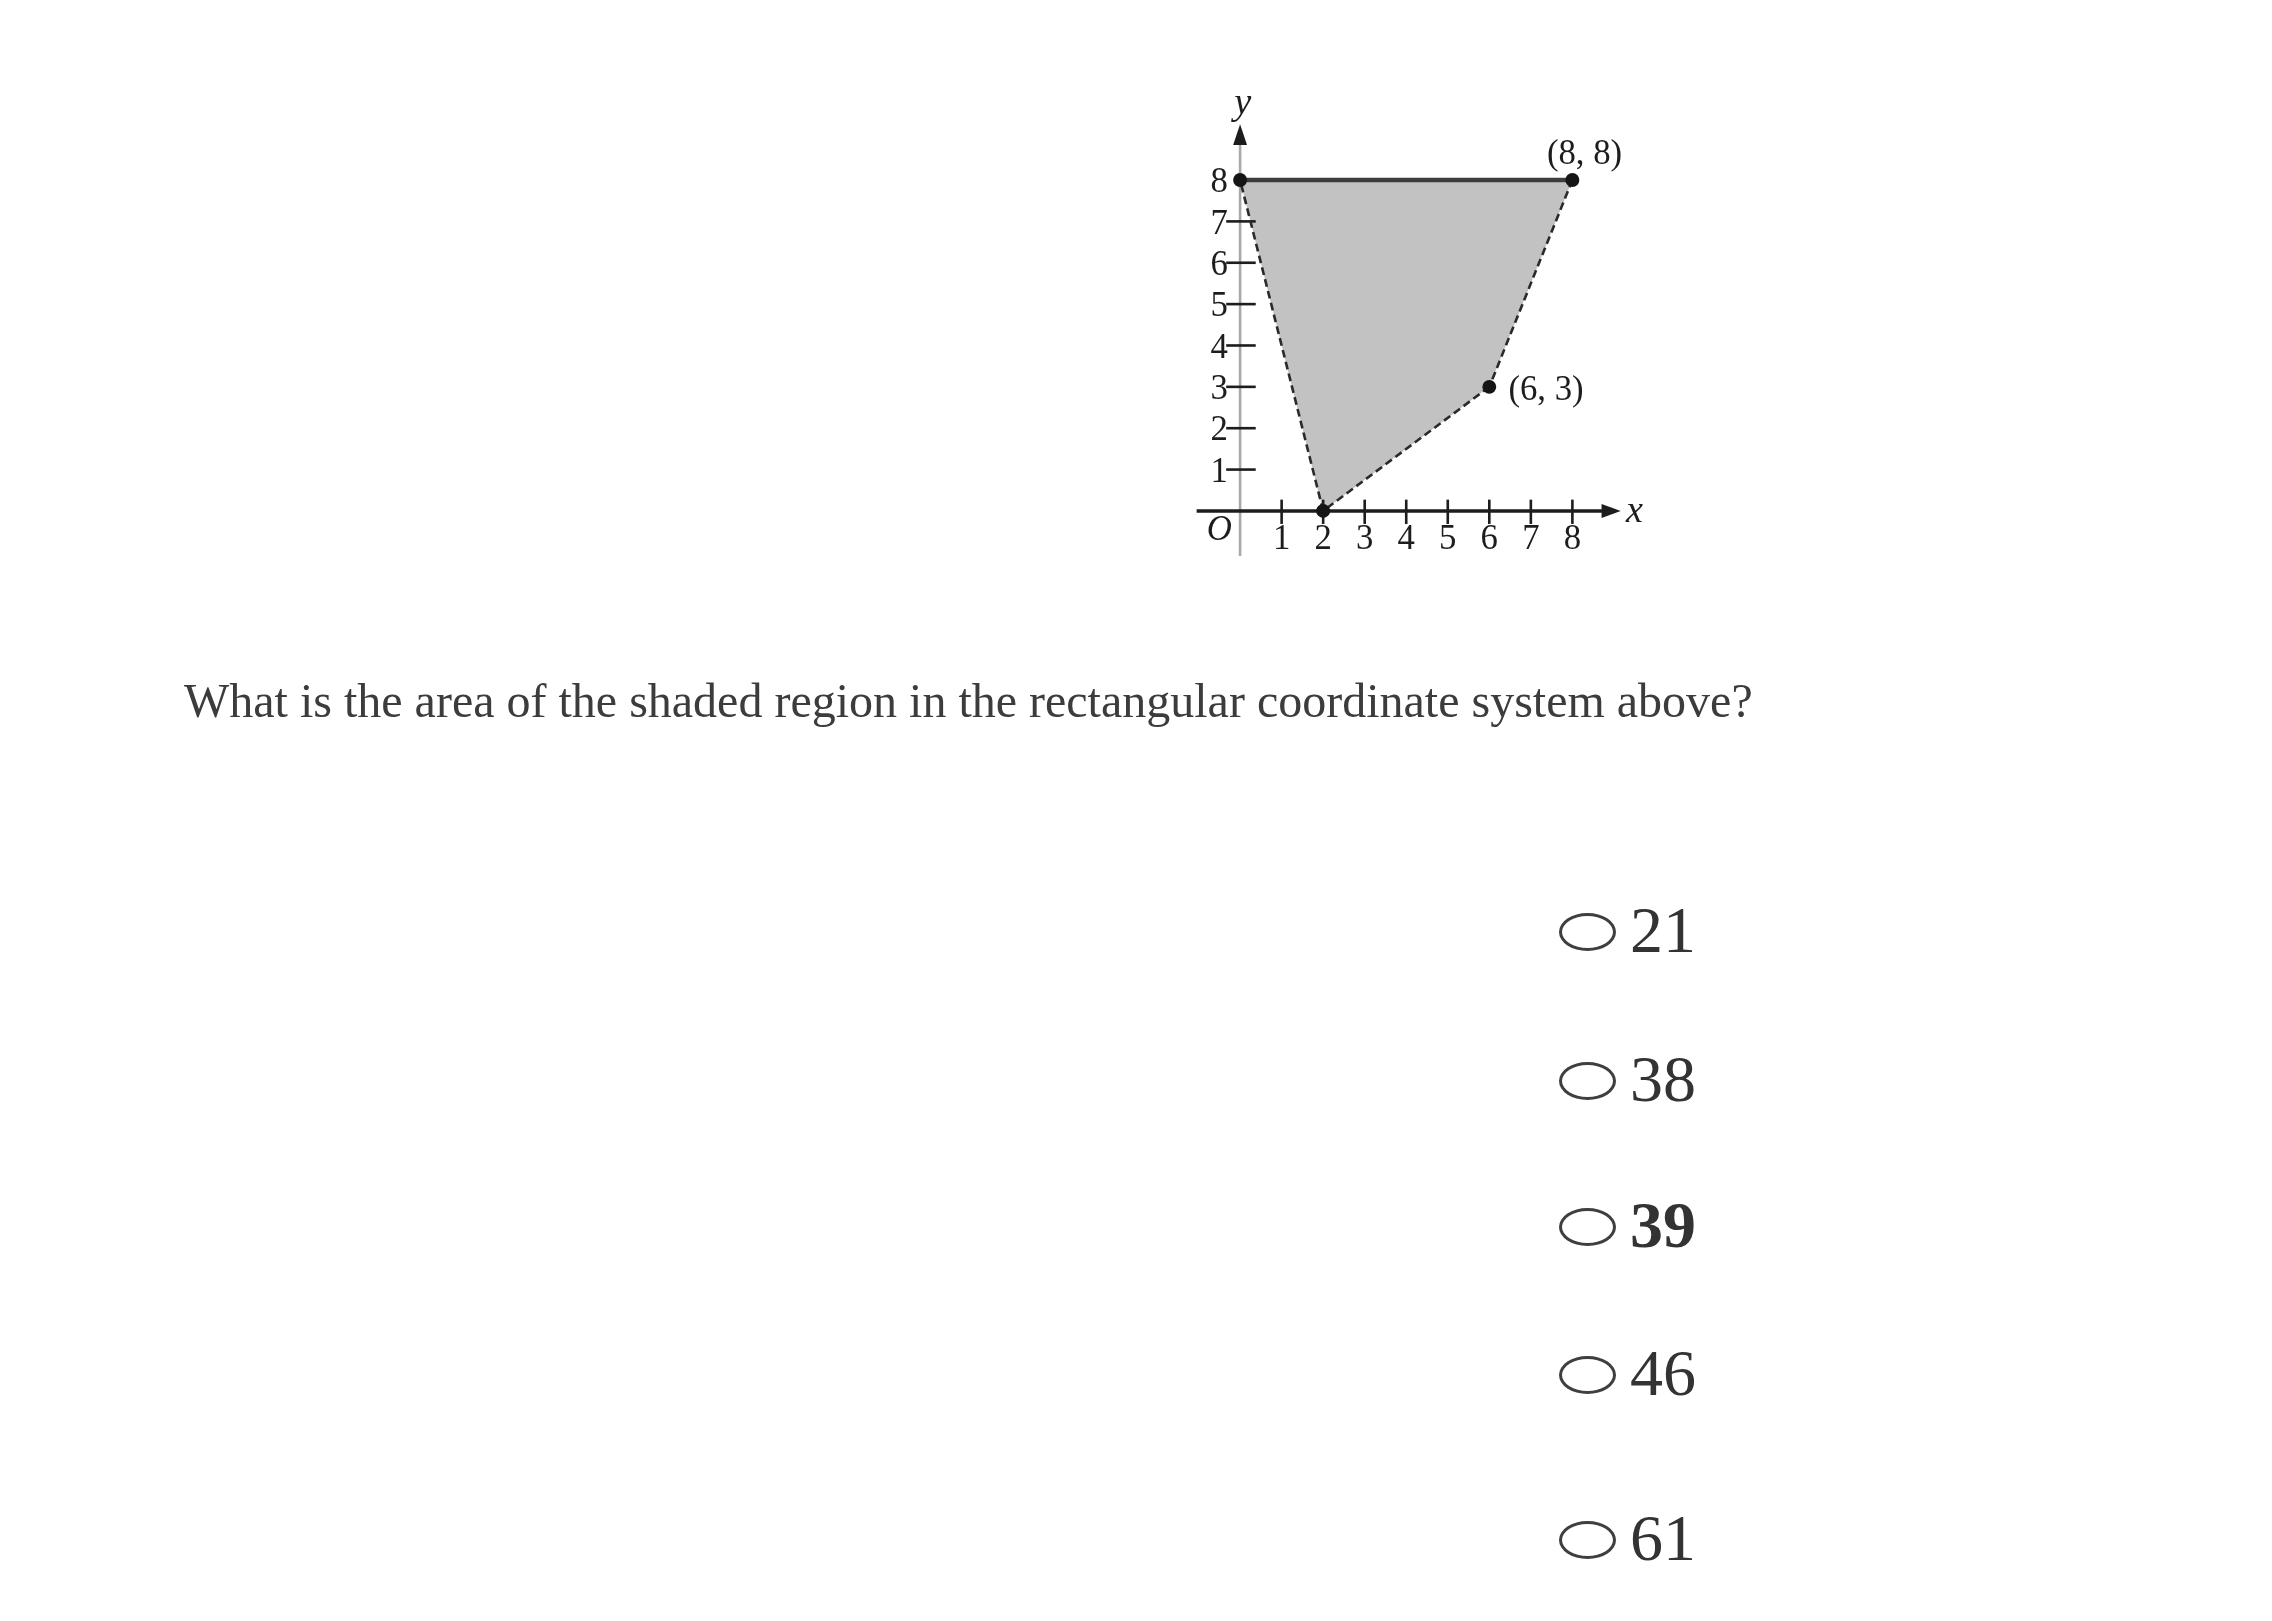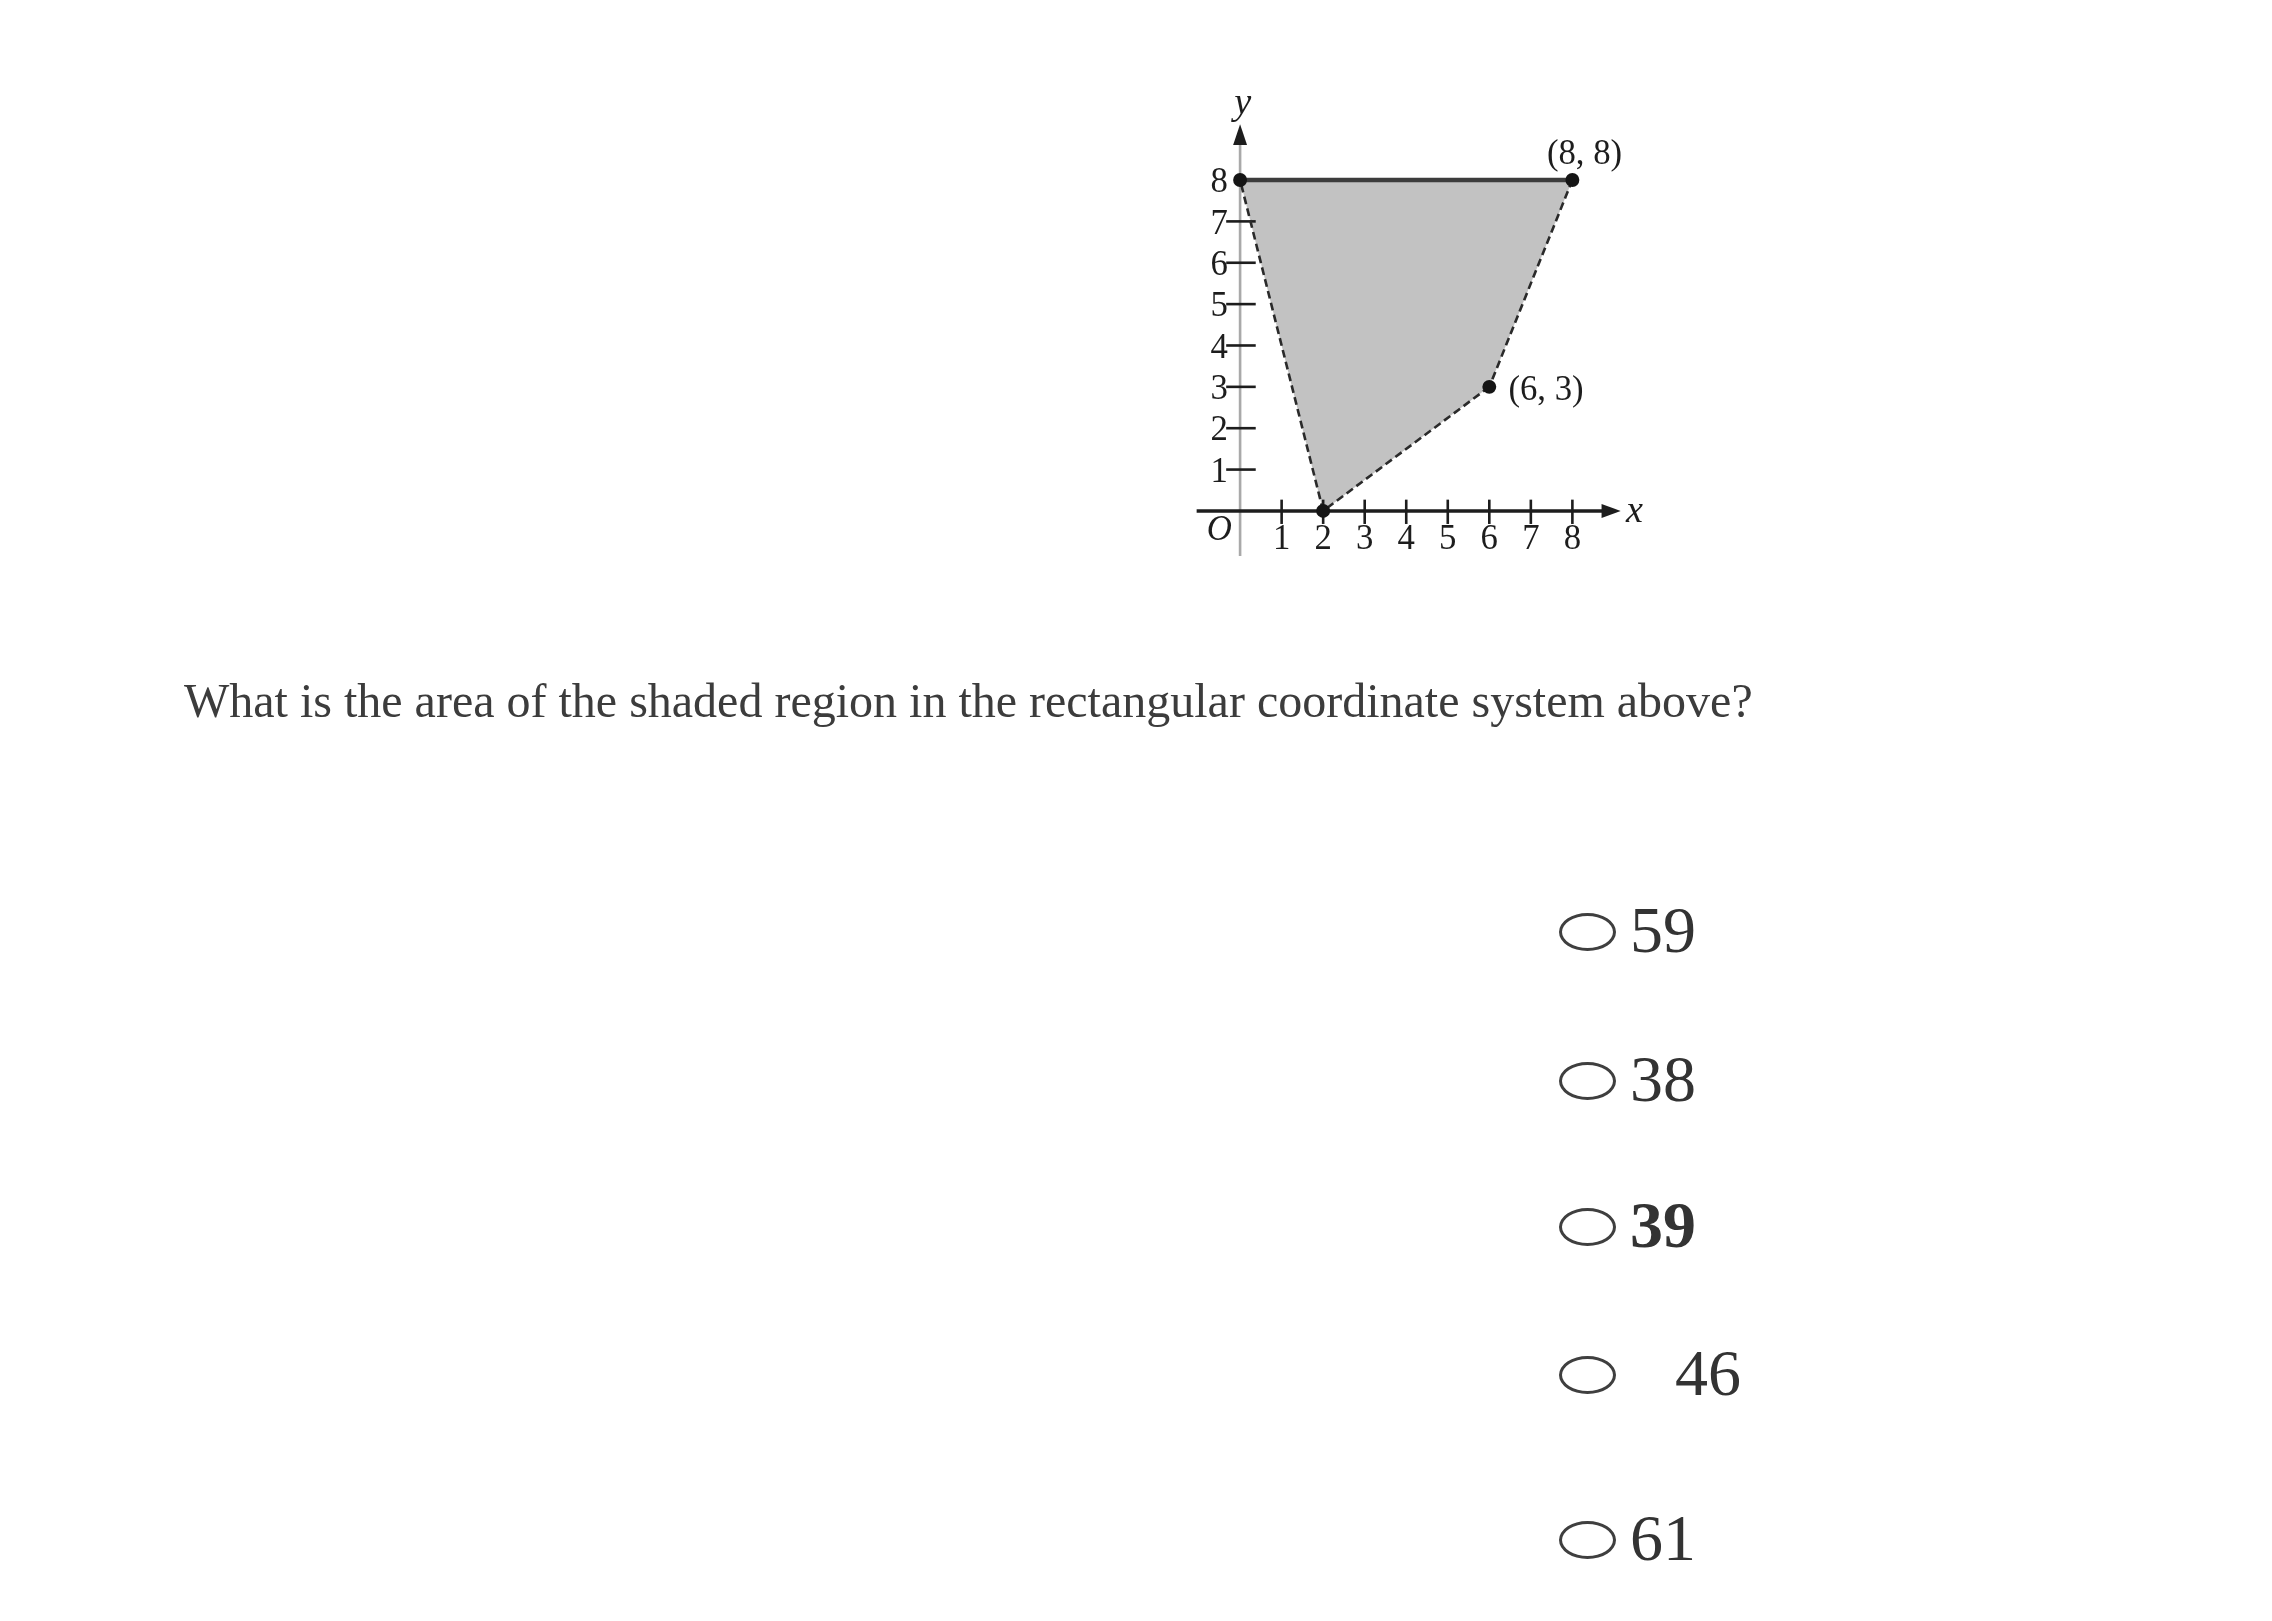--- a/index.html
+++ b/index.html
@@ -118,31 +118,31 @@
         <text x="1824.4" y="189.2" fill="#1d1d1d" text-anchor="middle" font-size="40" font-family="&quot;Liberation Serif&quot;, serif" font-style="normal">(8, 8)</text>
         <text x="1736.8" y="460.2" fill="#1d1d1d" text-anchor="start" font-size="40" font-family="&quot;Liberation Serif&quot;, serif" font-style="normal">(6, 3)</text>
       </svg>
   </div>
 
   <p class="question">What is the area of the shaded region in the rectangular coordinate system above?</p>
 
   <div id="options-list">
       <div class="option-row" style="top: 893px;">
         <span class="radio-ellipse"></span>
-        <span class="option-label">59</span>
+        <span class="option-label">21</span>
       </div>
       <div class="option-row" style="top: 1042px; text-align: center;">
         <span class="radio-ellipse"></span>
         <span class="option-label">38</span>
       </div>
       <div class="option-row" style="top: 1188px; font-weight: bold;">
         <span class="radio-ellipse"></span>
         <span class="option-label">39</span>
       </div>
-      <div class="option-row" style="top: 1336px; gap: 45px;">
+      <div class="option-row" style="top: 1336px;">
         <span class="radio-ellipse"></span>
         <span class="option-label">46</span>
       </div>
       <div class="option-row" style="top: 1484px; margin-top: 17px;">
         <span class="radio-ellipse"></span>
         <span class="option-label">61</span>
       </div>
     </div>
 
 </main>

